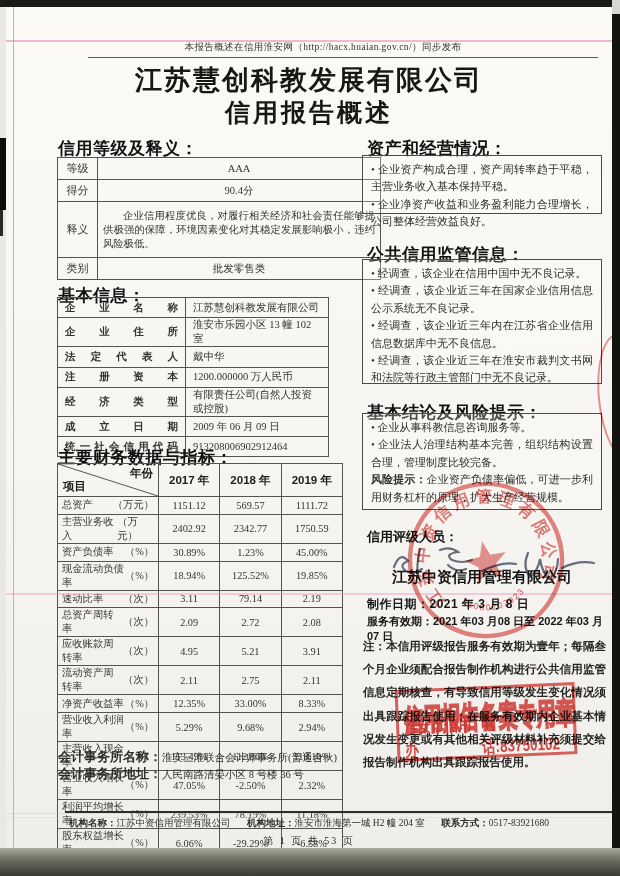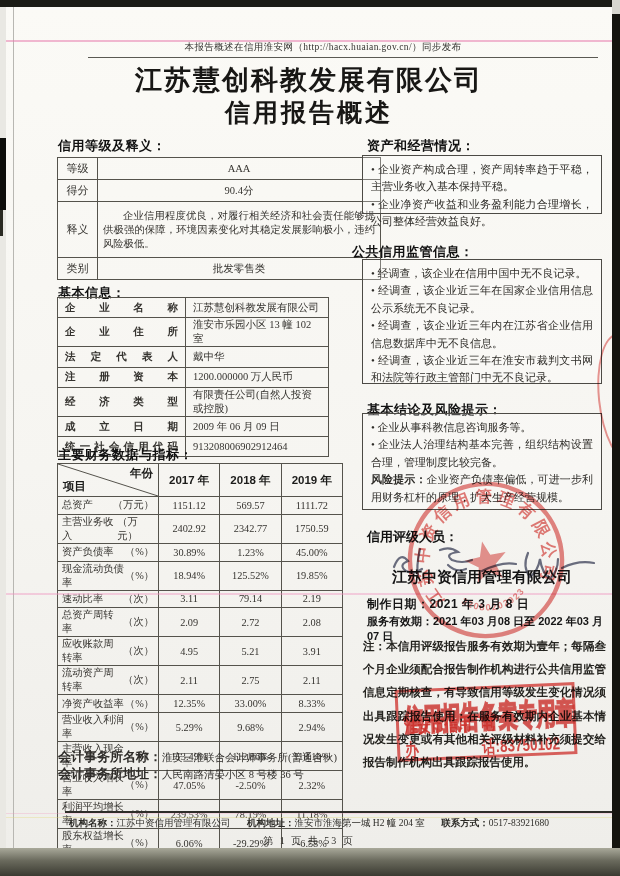--- a/index.html
+++ b/index.html
@@ -35,21 +35,21 @@
   .banner { position:absolute; top:34px; left:14px; width:100%; text-align:center;
     font-size:9.5px; color:#33322f; letter-spacing:.4px; }
   .banner-rule { position:absolute; top:50px; left:82px; width:510px; height:1px; background:#5a5953; }
   .title1 { position:absolute; top:55px; left:0; width:100%; text-align:center;
     font-weight:700; font-size:27px; letter-spacing:2px; color:#181715; }
   .title2 { position:absolute; top:89px; left:0; width:100%; text-align:center;
     font-weight:700; font-size:25px; letter-spacing:3px; color:#181715; }
 
   
   .sec-h { position:absolute; font-family:"Liberation Sans","DejaVu Sans",sans-serif;
-    font-weight:700; font-size:13px; color:#111; letter-spacing:.5px; }
+    font-weight:700; font-size:17px; color:#111; letter-spacing:.5px; }
 
   
   table { border-collapse:collapse; table-layout:fixed; }
   td { border:1px solid #55534c; color:#35332f; font-size:10.5px; overflow:hidden; }
 
   .rating-table { position:absolute; left:51px; top:150px; width:324px; }
   .rating-table td.lab { width:40px; text-align:center; font-size:11px; }
   .rating-table td.val { text-align:center; }
   .rating-table tr.r1 td, .rating-table tr.r2 td, .rating-table tr.r4 td { height:22px; }
   .rating-table tr.r3 td { height:56px; }
@@ -373,21 +373,21 @@
     <div class="acct" style="top:758px;">
       <b>会计事务所地址：</b><span>人民南路清晏小区 8 号楼 36 号</span>
     </div>
 
     <div class="sec-h" style="left:361px;top:130px;">资产和经营情况：</div>
     <div class="rbox" style="top:148px;height:59px;">
       <p class="bullet">企业资产构成合理，资产周转率趋于平稳，主营业务收入基本保持平稳。</p>
       <p class="bullet">企业净资产收益和业务盈利能力合理增长，公司整体经营效益良好。</p>
     </div>
 
-    <div class="sec-h" style="left:346px;top:236px;">公共信用监管信息：</div>
+    <div class="sec-h" style="left:361px;top:236px;">公共信用监管信息：</div>
     <div class="rbox" style="top:252px;height:125px;">
       <p class="bullet">经调查，该企业在信用中国中无不良记录。</p>
       <p class="bullet">经调查，该企业近三年在国家企业信用信息公示系统无不良记录。</p>
       <p class="bullet">经调查，该企业近三年内在江苏省企业信用信息数据库中无不良信息。</p>
       <p class="bullet">经调查，该企业近三年在淮安市裁判文书网和法院等行政主管部门中无不良记录。</p>
     </div>
 
     <div class="sec-h" style="left:361px;top:394px;">基本结论及风险提示：</div>
     <div class="rbox" style="top:406px;height:97px;">
       <p class="bullet">企业从事科教信息咨询服务等。</p>

